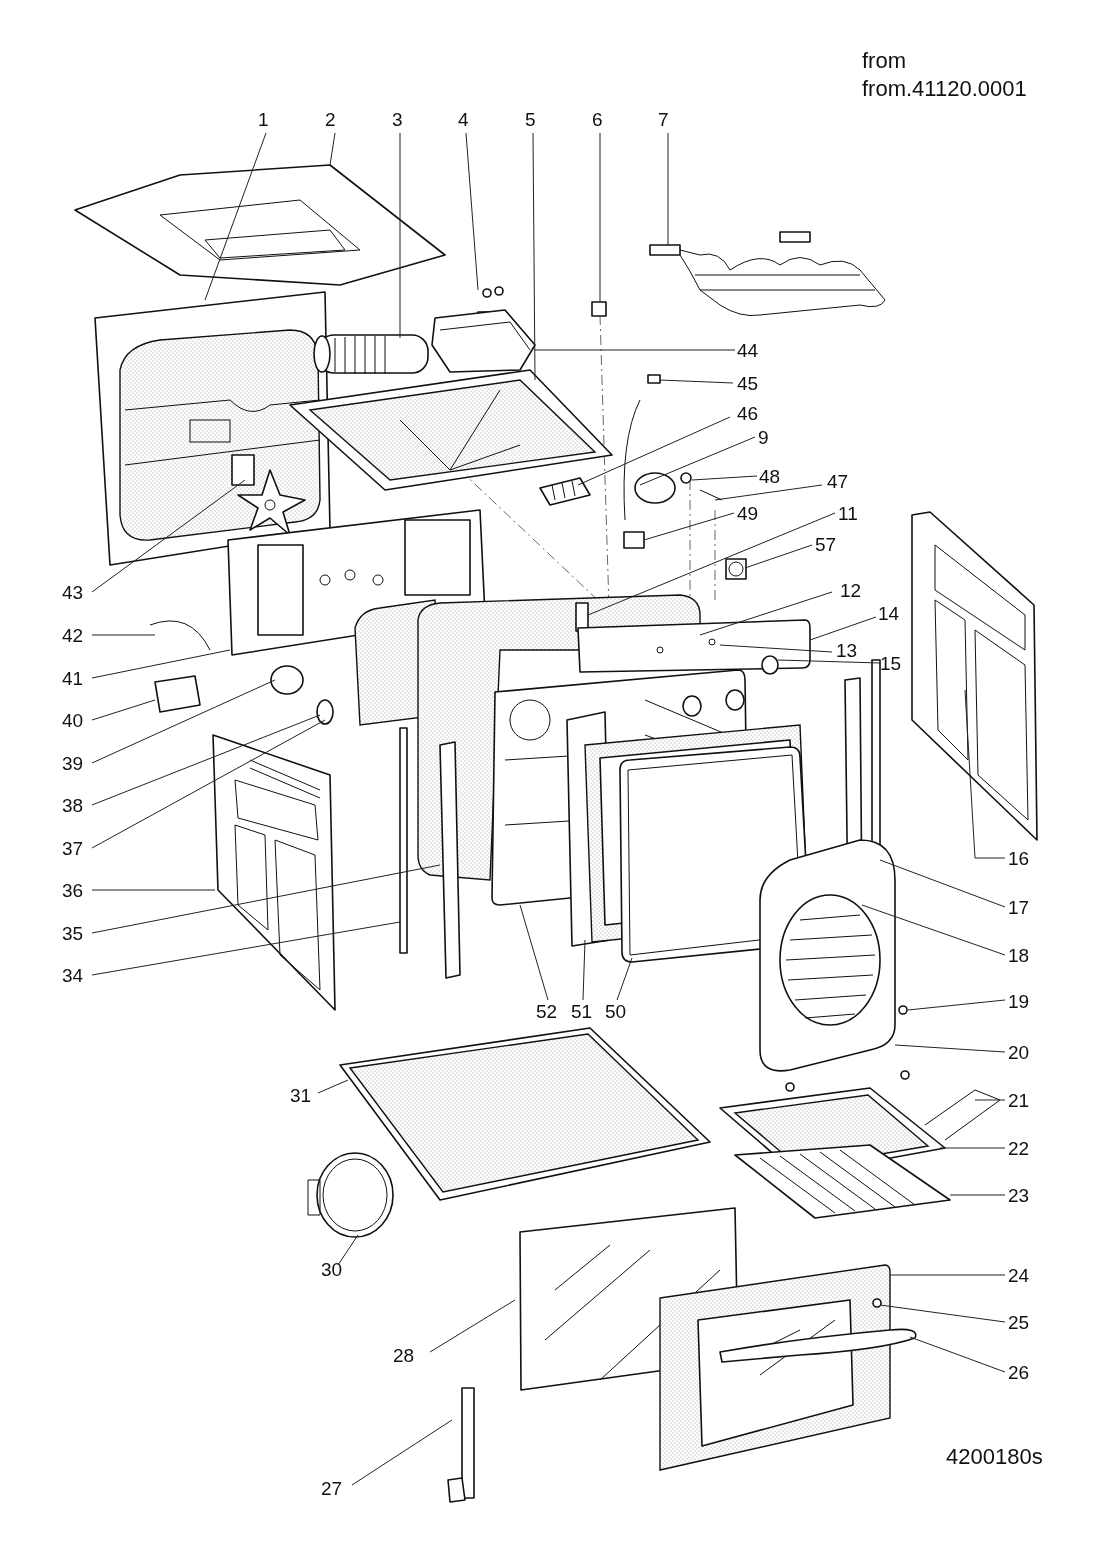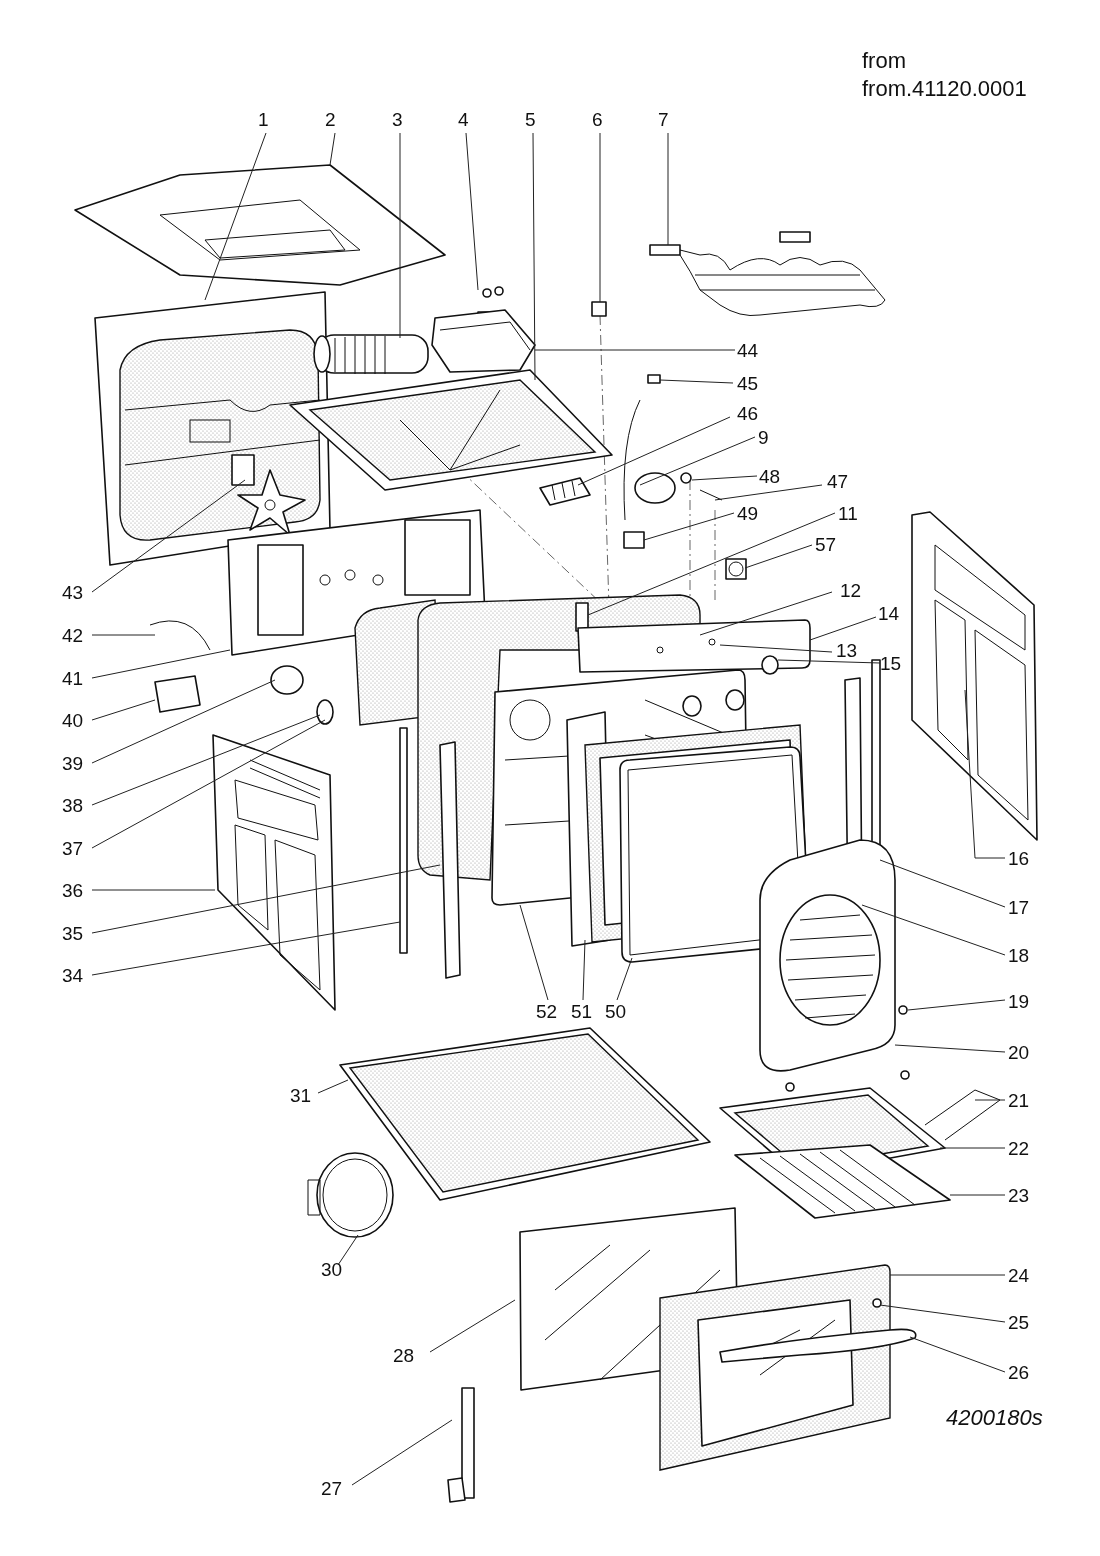--- a/index.html
+++ b/index.html
@@ -1,21 +1,21 @@
 <!DOCTYPE html>
 <html><head>
 <meta charset="utf-8">
 <style>
   html, body { margin:0; padding:0; background:#fff; }
   body { width:1100px; height:1556px; position:relative; overflow:hidden; font-family:"Liberation Sans", sans-serif; color:#111; }
   #diagram { position:absolute; left:0; top:0; width:1100px; height:1556px; }
   .lbl { font-family:"Liberation Sans", sans-serif; font-size:19px; fill:#111; }
   .hdr { position:absolute; font-size:22px; line-height:28px; }
   #from-note { left:862px; top:40px;margin-top:7px; }
-  #drawing-code { position:absolute; left:946px; top:1405px; font-size:22px;font-style:italic; }
+  #drawing-code { position:absolute; left:946px; top:1444px; font-size:22px; }
   .part { fill:#fff; stroke:#111; stroke-width:1.6; stroke-linejoin:round; }
   .thin { fill:none; stroke:#111; stroke-width:1; }
   .dot { fill:url(#stipple); stroke:#111; stroke-width:1.4; }
   .lead { stroke:#222; stroke-width:1; fill:none; }
   .dash { stroke:#555; stroke-width:0.9; fill:none; stroke-dasharray:10 4 2 4; }
 </style>
 </head>
 <body>
 
 <div class="hdr" id="from-note">

